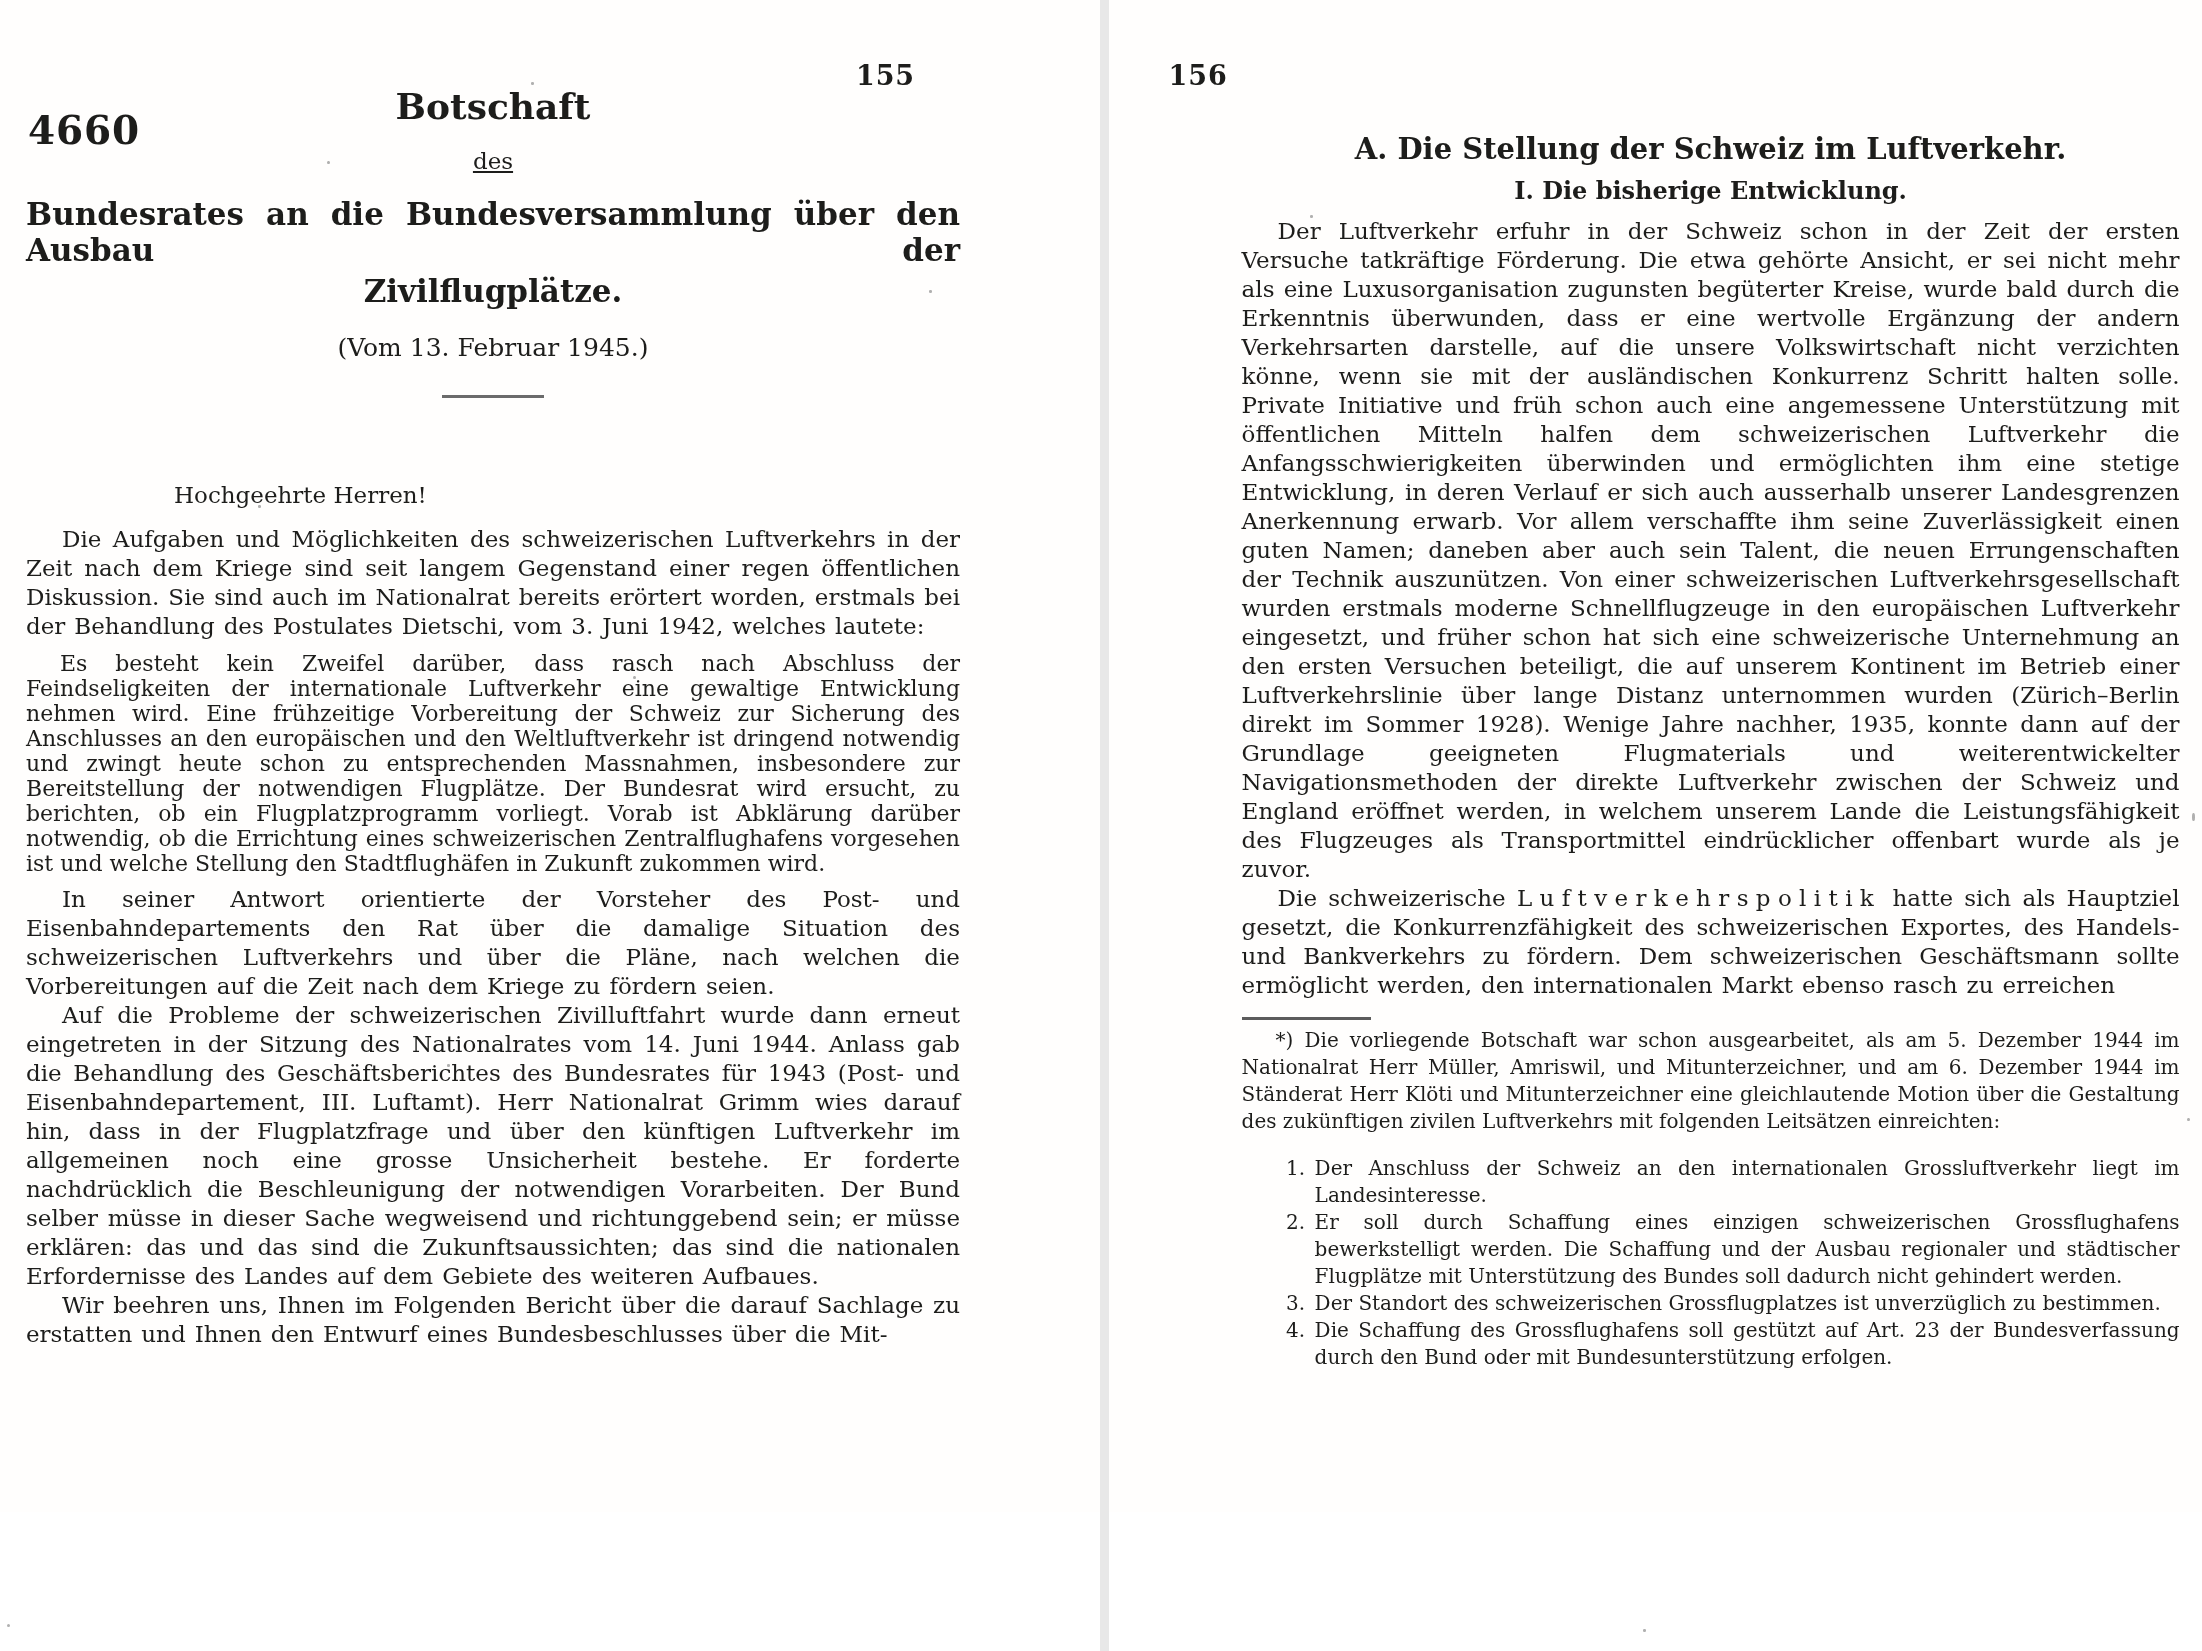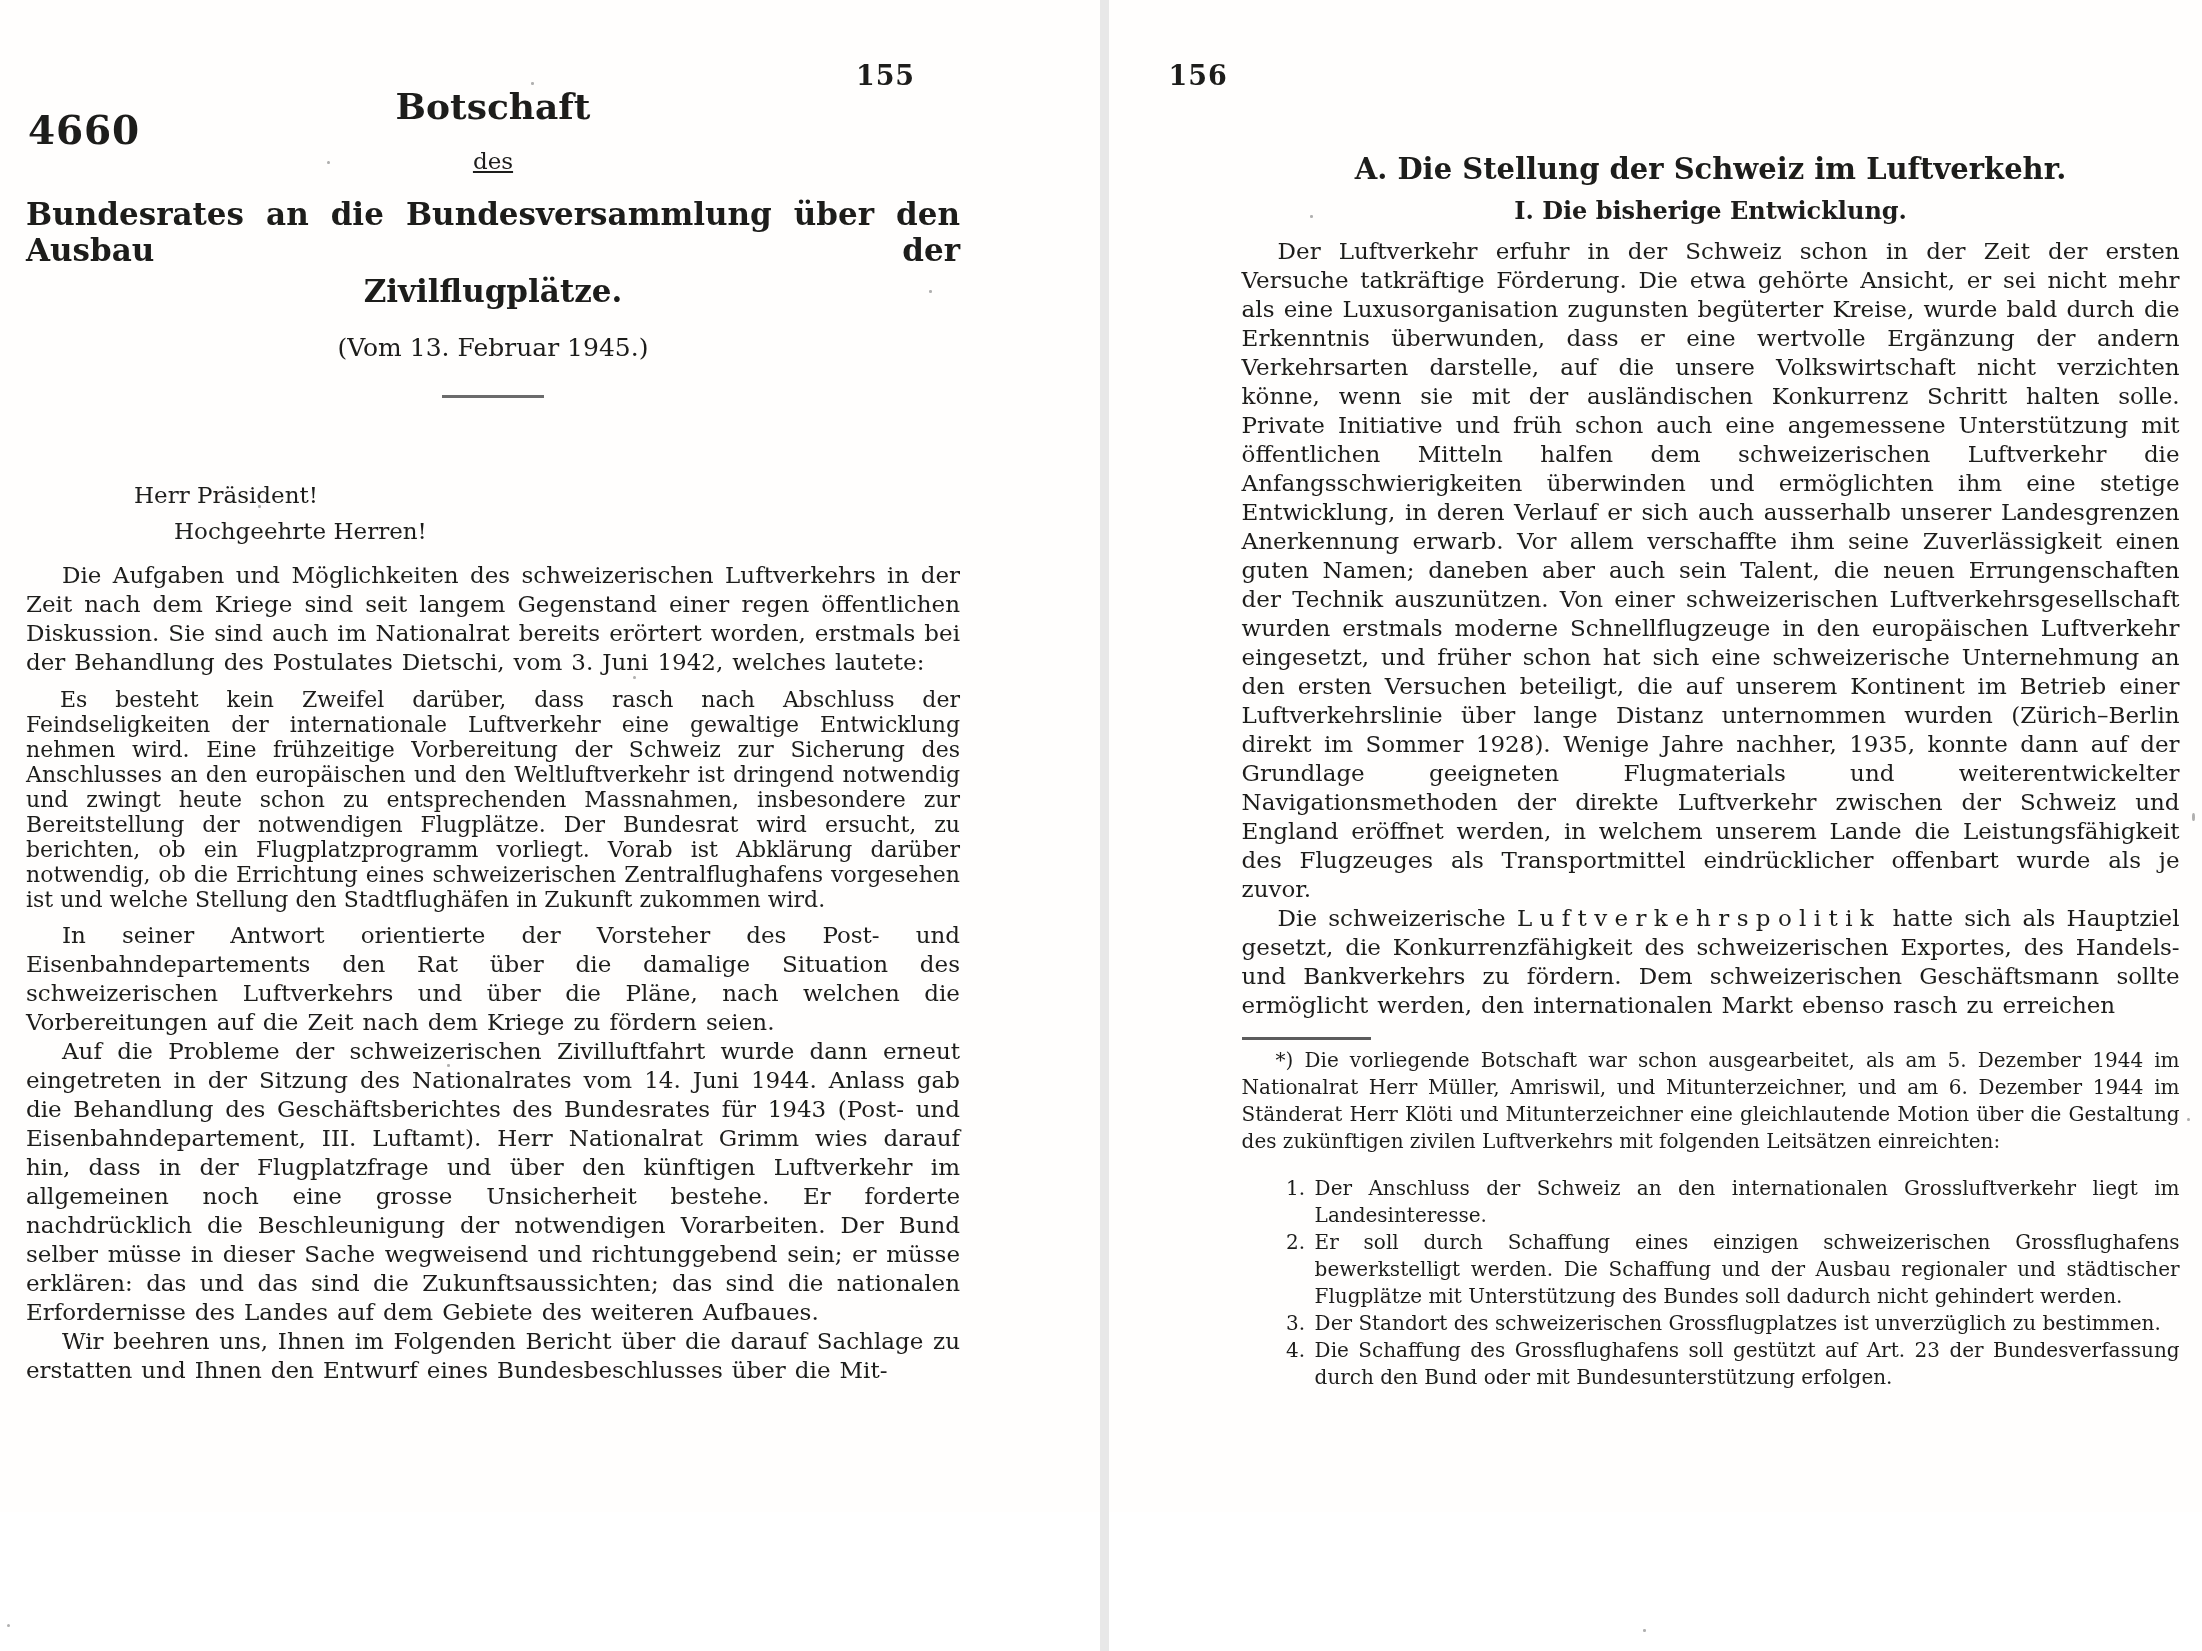--- a/index.html
+++ b/index.html
@@ -44,21 +44,21 @@
   }
   .mt14 { margin-top:12px; }
   .mt10 { margin-top:8.6px; }
   .small-par {
     font-size:22px; line-height:25px;
     text-align:justify; text-indent:34px;
     margin:10.3px 0 0 0; hyphens:auto;
   }
   .no-indent { text-indent:0; }
 
-  .h-section    { text-align:center; font-size:29px; font-weight:700; margin-top:35px; }
+  .h-section    { text-align:center; font-size:29px; font-weight:700; margin-top:15px; }
   .h-subsection { text-align:center; font-size:24px; font-weight:700; margin-top:10.3px; }
 
   .sperr { letter-spacing:0.32em; }
 
   .fn-rule { width:129px; height:2.6px; background:#5c5c5c; margin-top:17px; }
   .fn-intro { font-size:20px; line-height:27px; text-align:justify; text-indent:34px; margin-top:6.9px; hyphens:auto; }
   .fn-list { margin-top:1.7px; }
   .fn-item { display:flex; font-size:20px; line-height:27px; }
   .fn-item .fn-num  { flex:none; width:73px; text-align:right; padding-right:9.5px; box-sizing:border-box; }
   .fn-item .fn-text { flex:1; text-align:justify; hyphens:auto; }
@@ -78,21 +78,20 @@
       <div class="title-block">
         <div class="t-main">Botschaft</div>
         <div class="t-des">des</div>
         <div class="t-line1">Bundesrates an die Bundesversammlung über den Ausbau der</div>
         <div class="t-line2">Zivilflugplätze.</div>
         <div class="t-date">(Vom 13. Februar 1945.)</div>
         <div class="t-rule"></div>
       </div>
 
       <div class="salutation">
-        <div class="sal1">Herr Präsident!</div>
         <div class="sal2">Hochgeehrte Herren!</div>
       </div>
 
       <p class="body-par mt14">Die Aufgaben und Möglichkeiten des schweizerischen Luftverkehrs in der Zeit nach dem Kriege sind seit langem Gegenstand einer regen öffentlichen Diskussion. Sie sind auch im Nationalrat bereits erörtert worden, erstmals bei der Behandlung des Postulates Dietschi, vom 3. Juni 1942, welches lautete:</p>
       <p class="small-par">Es besteht kein Zweifel darüber, dass rasch nach Abschluss der Feindseligkeiten der internationale Luftverkehr eine gewaltige Entwicklung nehmen wird. Eine frühzeitige Vorbereitung der Schweiz zur Sicherung des Anschlusses an den europäischen und den Weltluftverkehr ist dringend notwendig und zwingt heute schon zu entsprechenden Massnahmen, insbesondere zur Bereitstellung der notwendigen Flugplätze. Der Bundesrat wird ersucht, zu berichten, ob ein Flugplatzprogramm vorliegt. Vorab ist Abklärung darüber notwendig, ob die Errichtung eines schweizerischen Zentralflughafens vorgesehen ist und welche Stellung den Stadtflughäfen in Zukunft zukommen wird.</p>
       <p class="body-par mt10">In seiner Antwort orientierte der Vorsteher des Post- und Eisenbahndepartements den Rat über die damalige Situation des schweizerischen Luftverkehrs und über die Pläne, nach welchen die Vorbereitungen auf die Zeit nach dem Kriege zu fördern seien.</p>
       <p class="body-par">Auf die Probleme der schweizerischen Zivilluftfahrt wurde dann erneut eingetreten in der Sitzung des Nationalrates vom 14. Juni 1944. Anlass gab die Behandlung des Geschäftsberichtes des Bundesrates für 1943 (Post- und Eisenbahndepartement, III. Luftamt). Herr Nationalrat Grimm wies darauf hin, dass in der Flugplatzfrage und über den künftigen Luftverkehr im allgemeinen noch eine grosse Unsicherheit bestehe. Er forderte nachdrücklich die Beschleunigung der notwendigen Vorarbeiten. Der Bund selber müsse in dieser Sache wegweisend und richtunggebend sein; er müsse erklären: das und das sind die Zukunftsaussichten; das sind die nationalen Erfordernisse des Landes auf dem Gebiete des weiteren Aufbaues.</p>
       <p class="body-par">Wir beehren uns, Ihnen im Folgenden Bericht über die darauf Sachlage zu erstatten und Ihnen den Entwurf eines Bundesbeschlusses über die Mit-</p>
     </div>
   </div>

